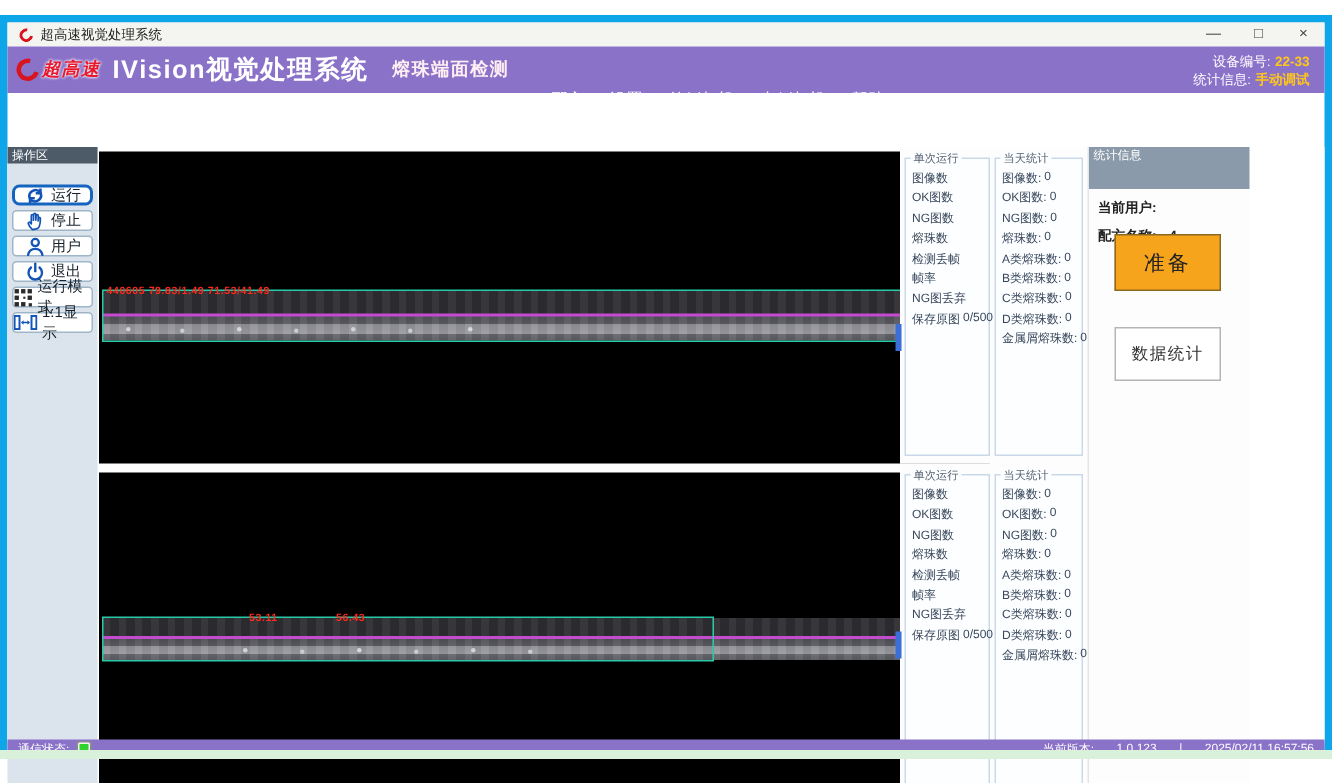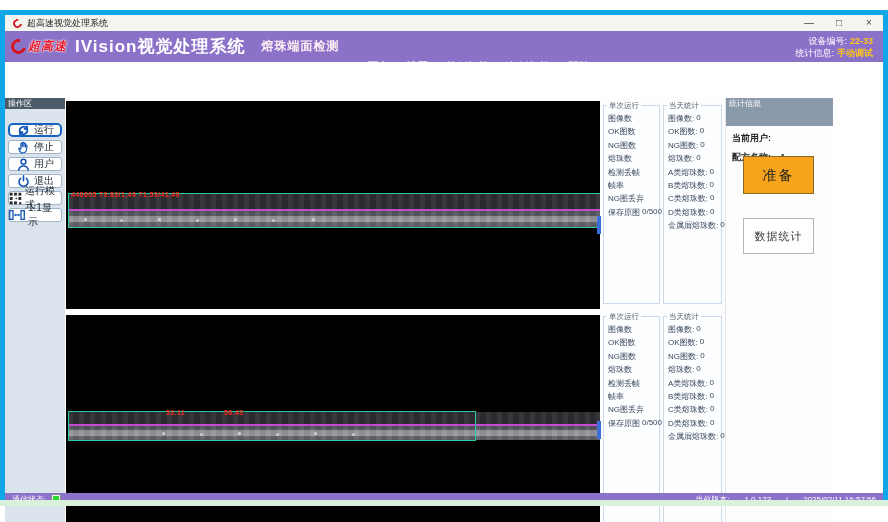--- a/index.html
+++ b/index.html
@@ -91,21 +91,21 @@
 
   
   #statusbar { position:absolute; left:0; top:478px; width:100%; height:12px;
                background:#8b72c9; display:flex; align-items:center; padding:0 7px;
                font-size:8px; color:#fff; }
   .ind-box { width:10px; height:10px; background:#f2f2f2; border:1px solid #8d8d8d;
              border-radius:2px; margin-left:5px; display:flex; align-items:center;
              justify-content:center; }
   .ind { width:6px; height:6px; background:#2ed32e; }
   #statusbar .sspacer { flex:1; }
-  #statusbar .sright { display:flex; gap:15px; align-items:center; }
+  #statusbar .sright { display:flex; gap:15px; align-items:flex-start; }
 
   #desktop-strip { position:absolute; left:0; top:500px; width:888px; height:6px; background:#d9f0da; }
 </style>
 </head>
 <body>
 
 <div id="window">
 
   <div id="titlebar">
     <span class="app-ico"></span>

